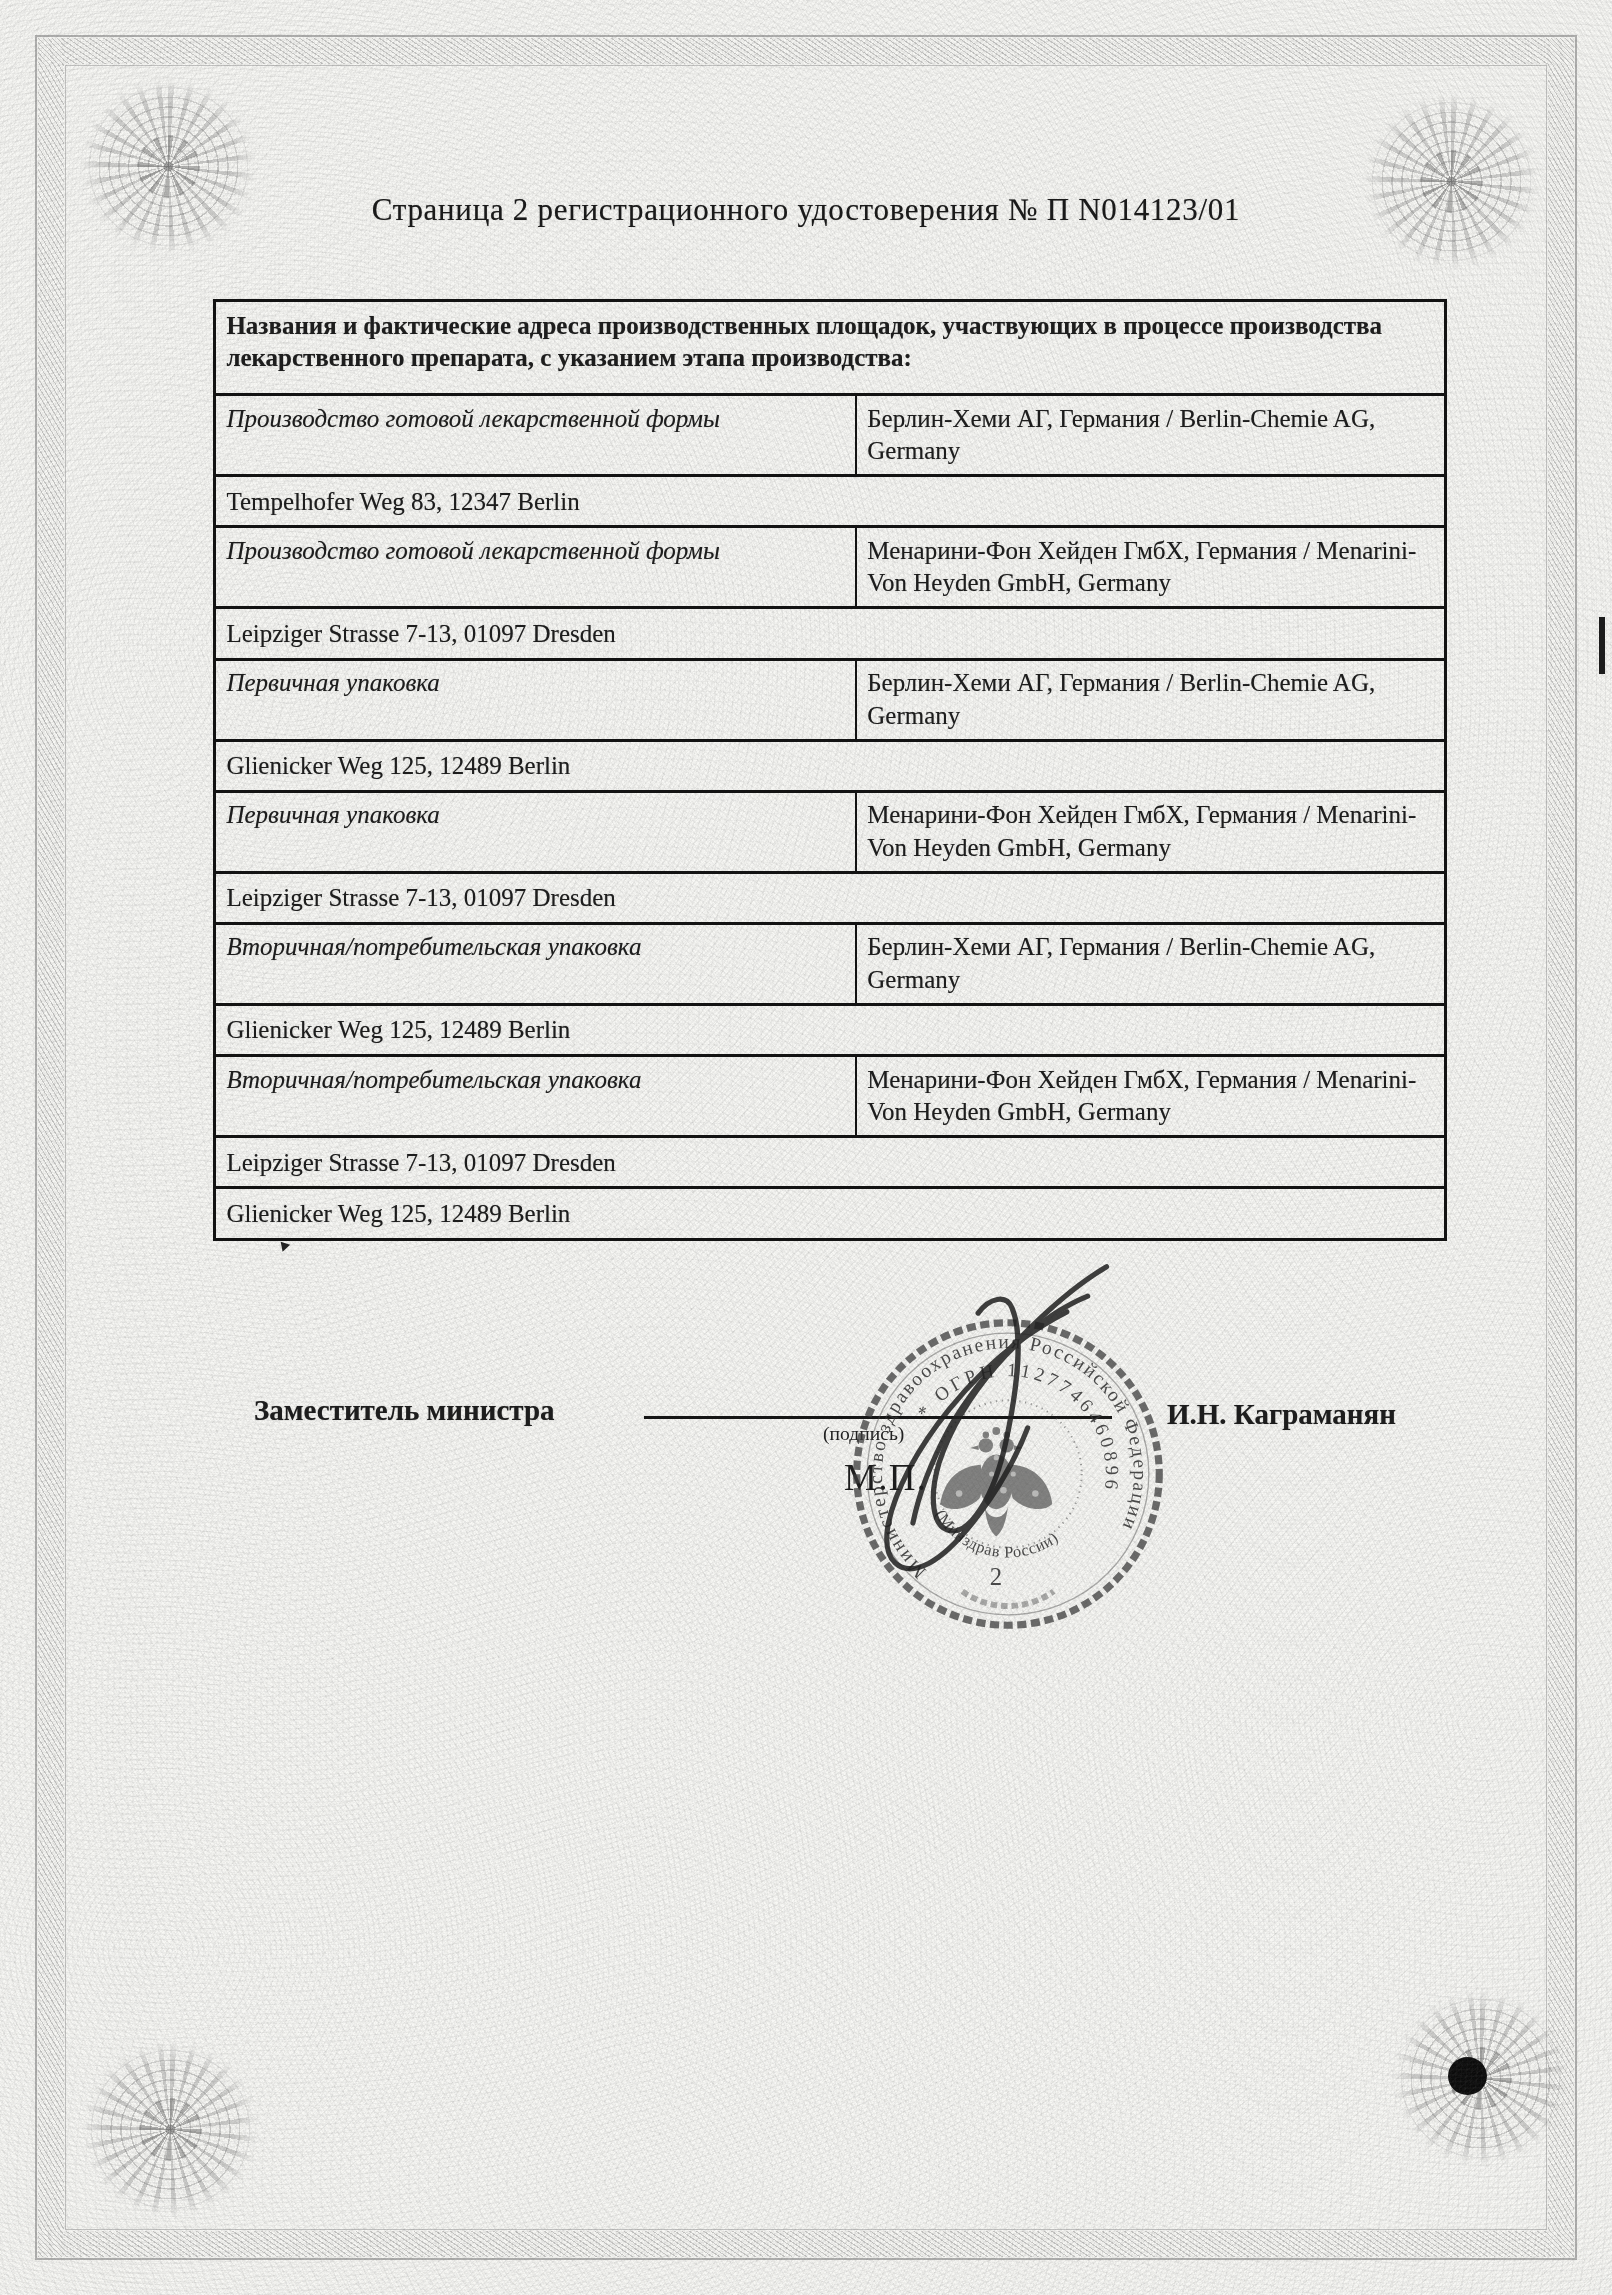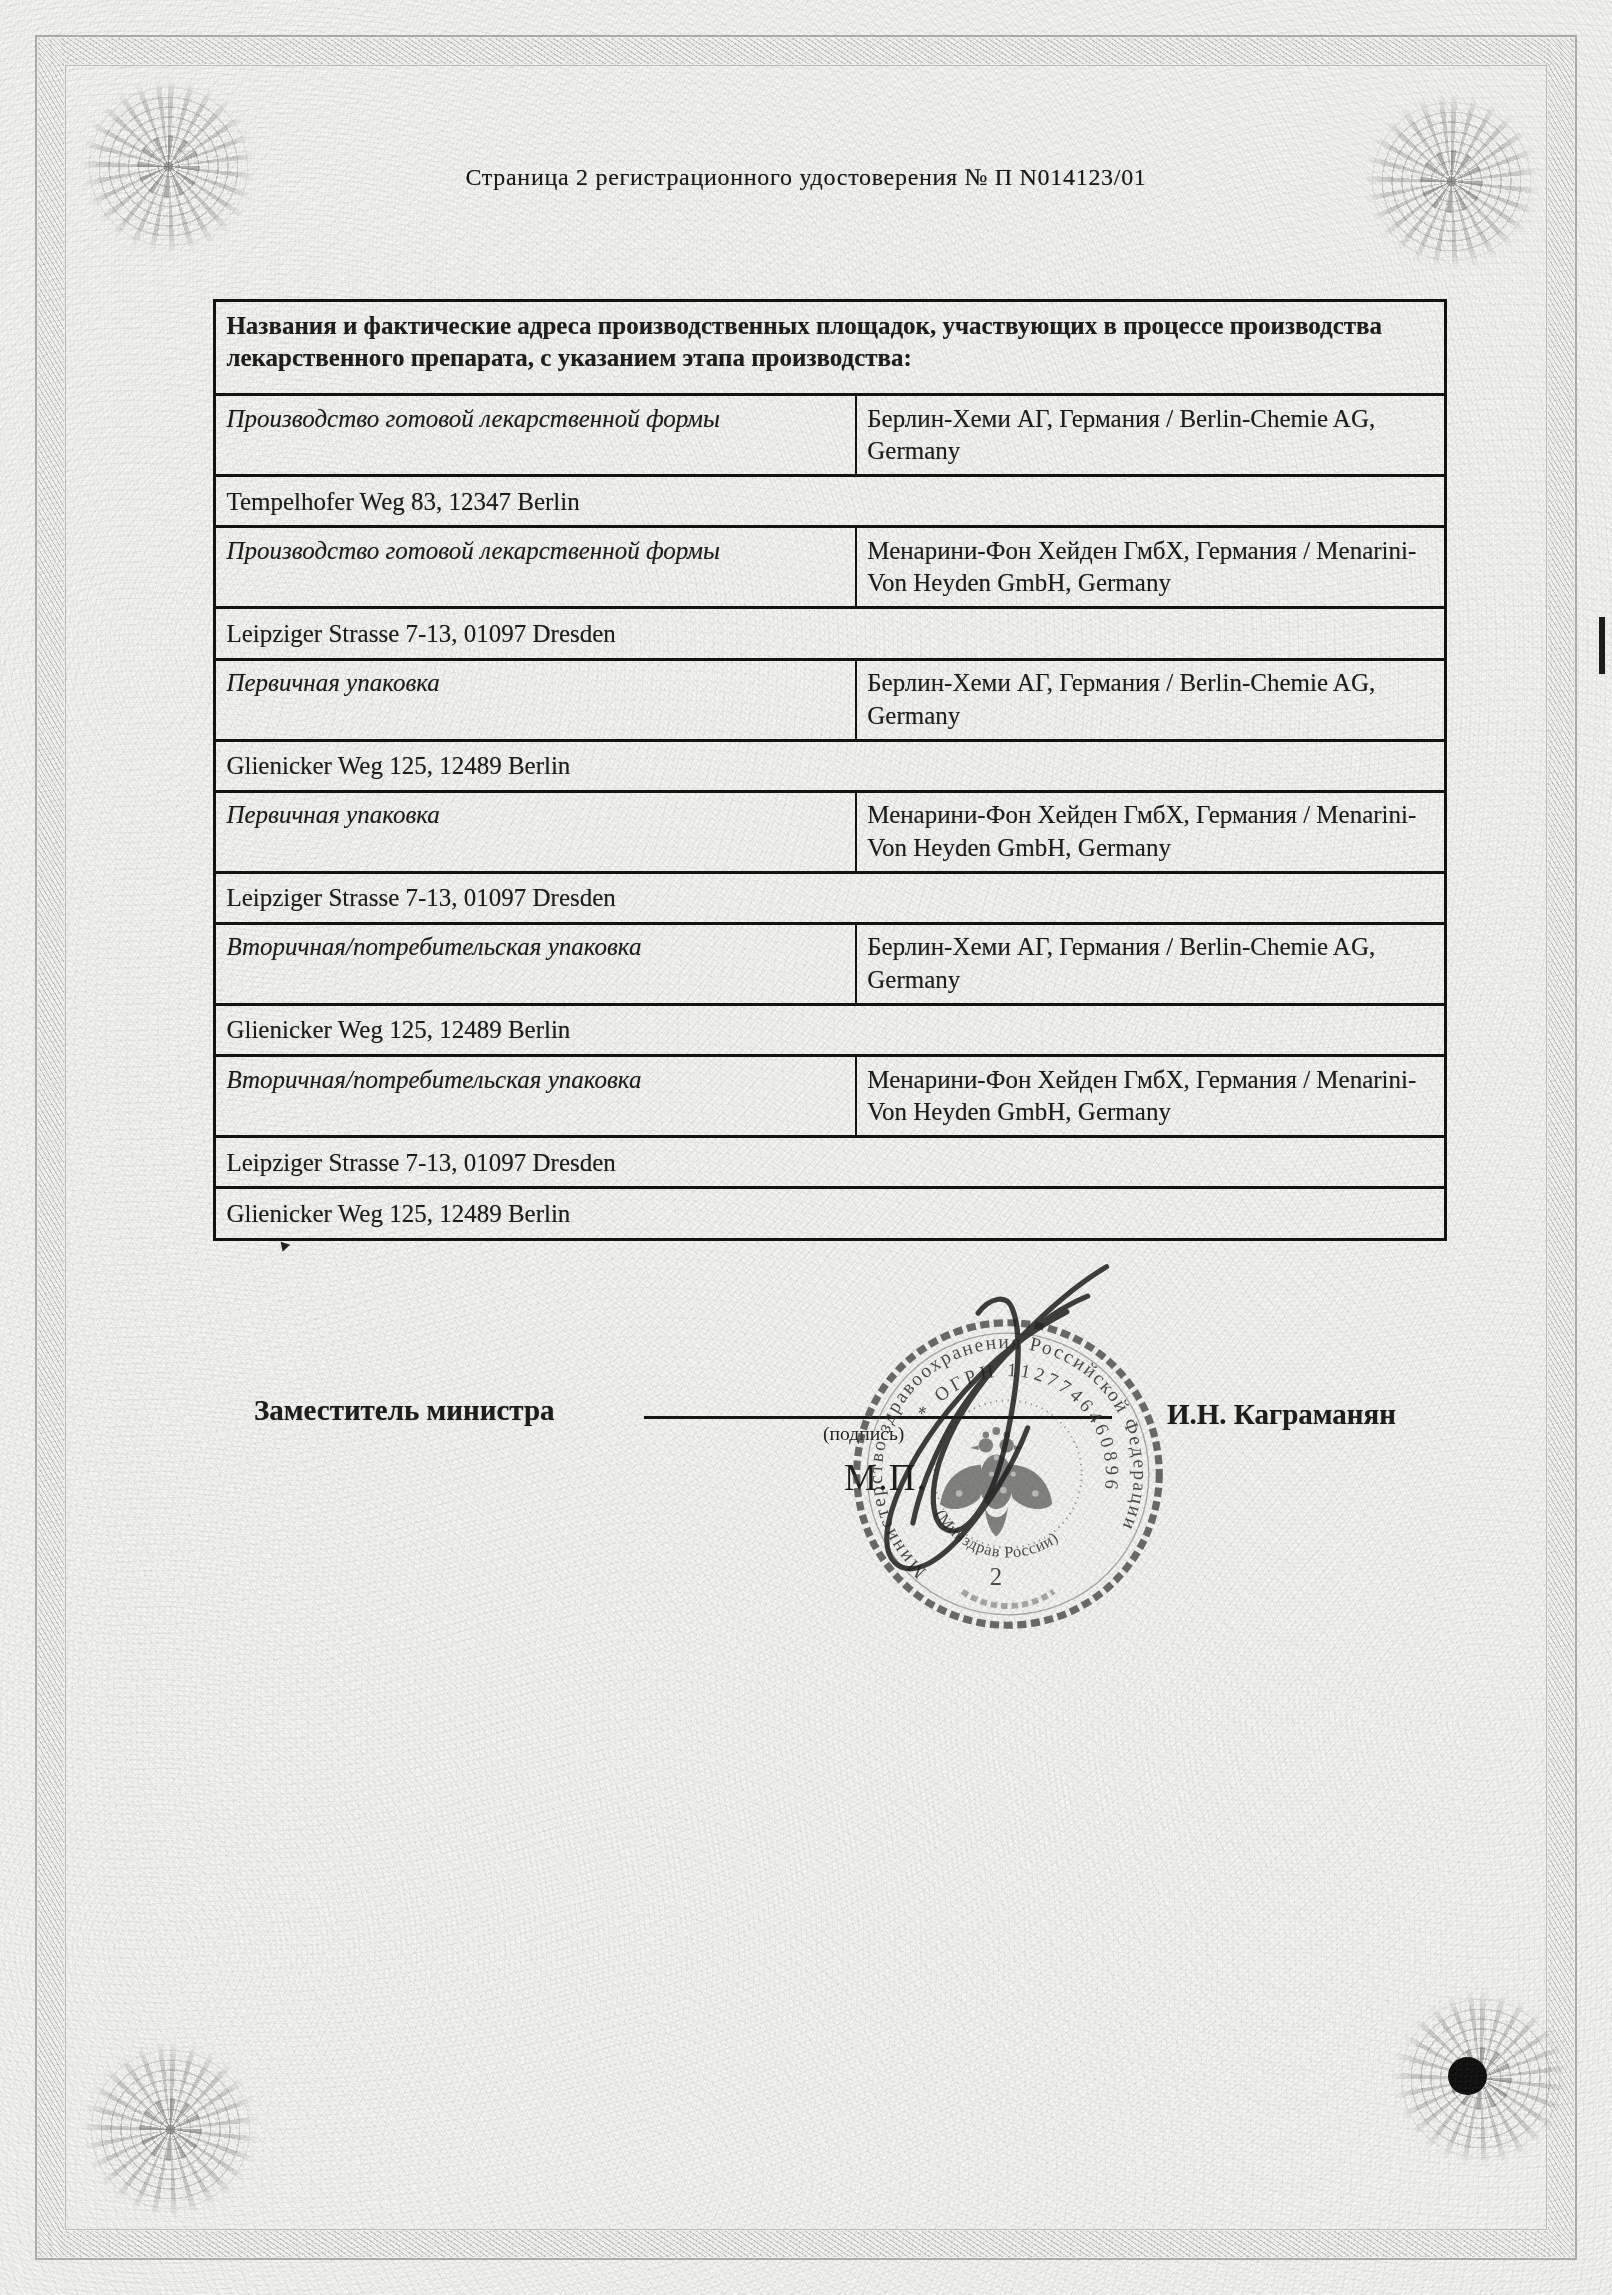--- a/index.html
+++ b/index.html
@@ -45,22 +45,22 @@
   }
   .rosette::before{
     content:"";position:absolute;inset:57px;border-radius:50%;
     background:
       radial-gradient(circle, rgba(70,70,70,.55) 0 4.6px, rgba(0,0,0,0) 5.2px),
       repeating-conic-gradient(rgba(75,75,75,.45) 0deg 9deg, rgba(0,0,0,0) 9deg 30deg);
   }
   .punch-dot{position:absolute;width:39px;height:38px;border-radius:50%;background:#0b0b0b;z-index:4;}
   
   .page-header{
-    position:absolute;top:164px;left:0;width:100%;text-align:center;z-index:6;
-    font-size:24px;letter-spacing:0.7px;color:#1a1a1a;
+    position:absolute;top:192px;left:0;width:100%;text-align:center;z-index:6;
+    font-size:31px;letter-spacing:0.7px;color:#1a1a1a;
     text-shadow:0 0 0.7px rgba(25,25,25,.5);
   }
   
   .table-wrap{position:absolute;left:198px;top:299px;width:1234px;z-index:6;padding-left:15px;}
   table.doc-table{border-collapse:collapse;width:100%;border:3.3px solid #131313;table-layout:fixed;}
   table.doc-table td{
     border:2px solid #131313;border-top-width:3.3px;border-bottom-width:3.3px;
     font-size:25px;line-height:1.3;vertical-align:top;
     text-shadow:0 0 0.7px rgba(25,25,25,.45);
   }

